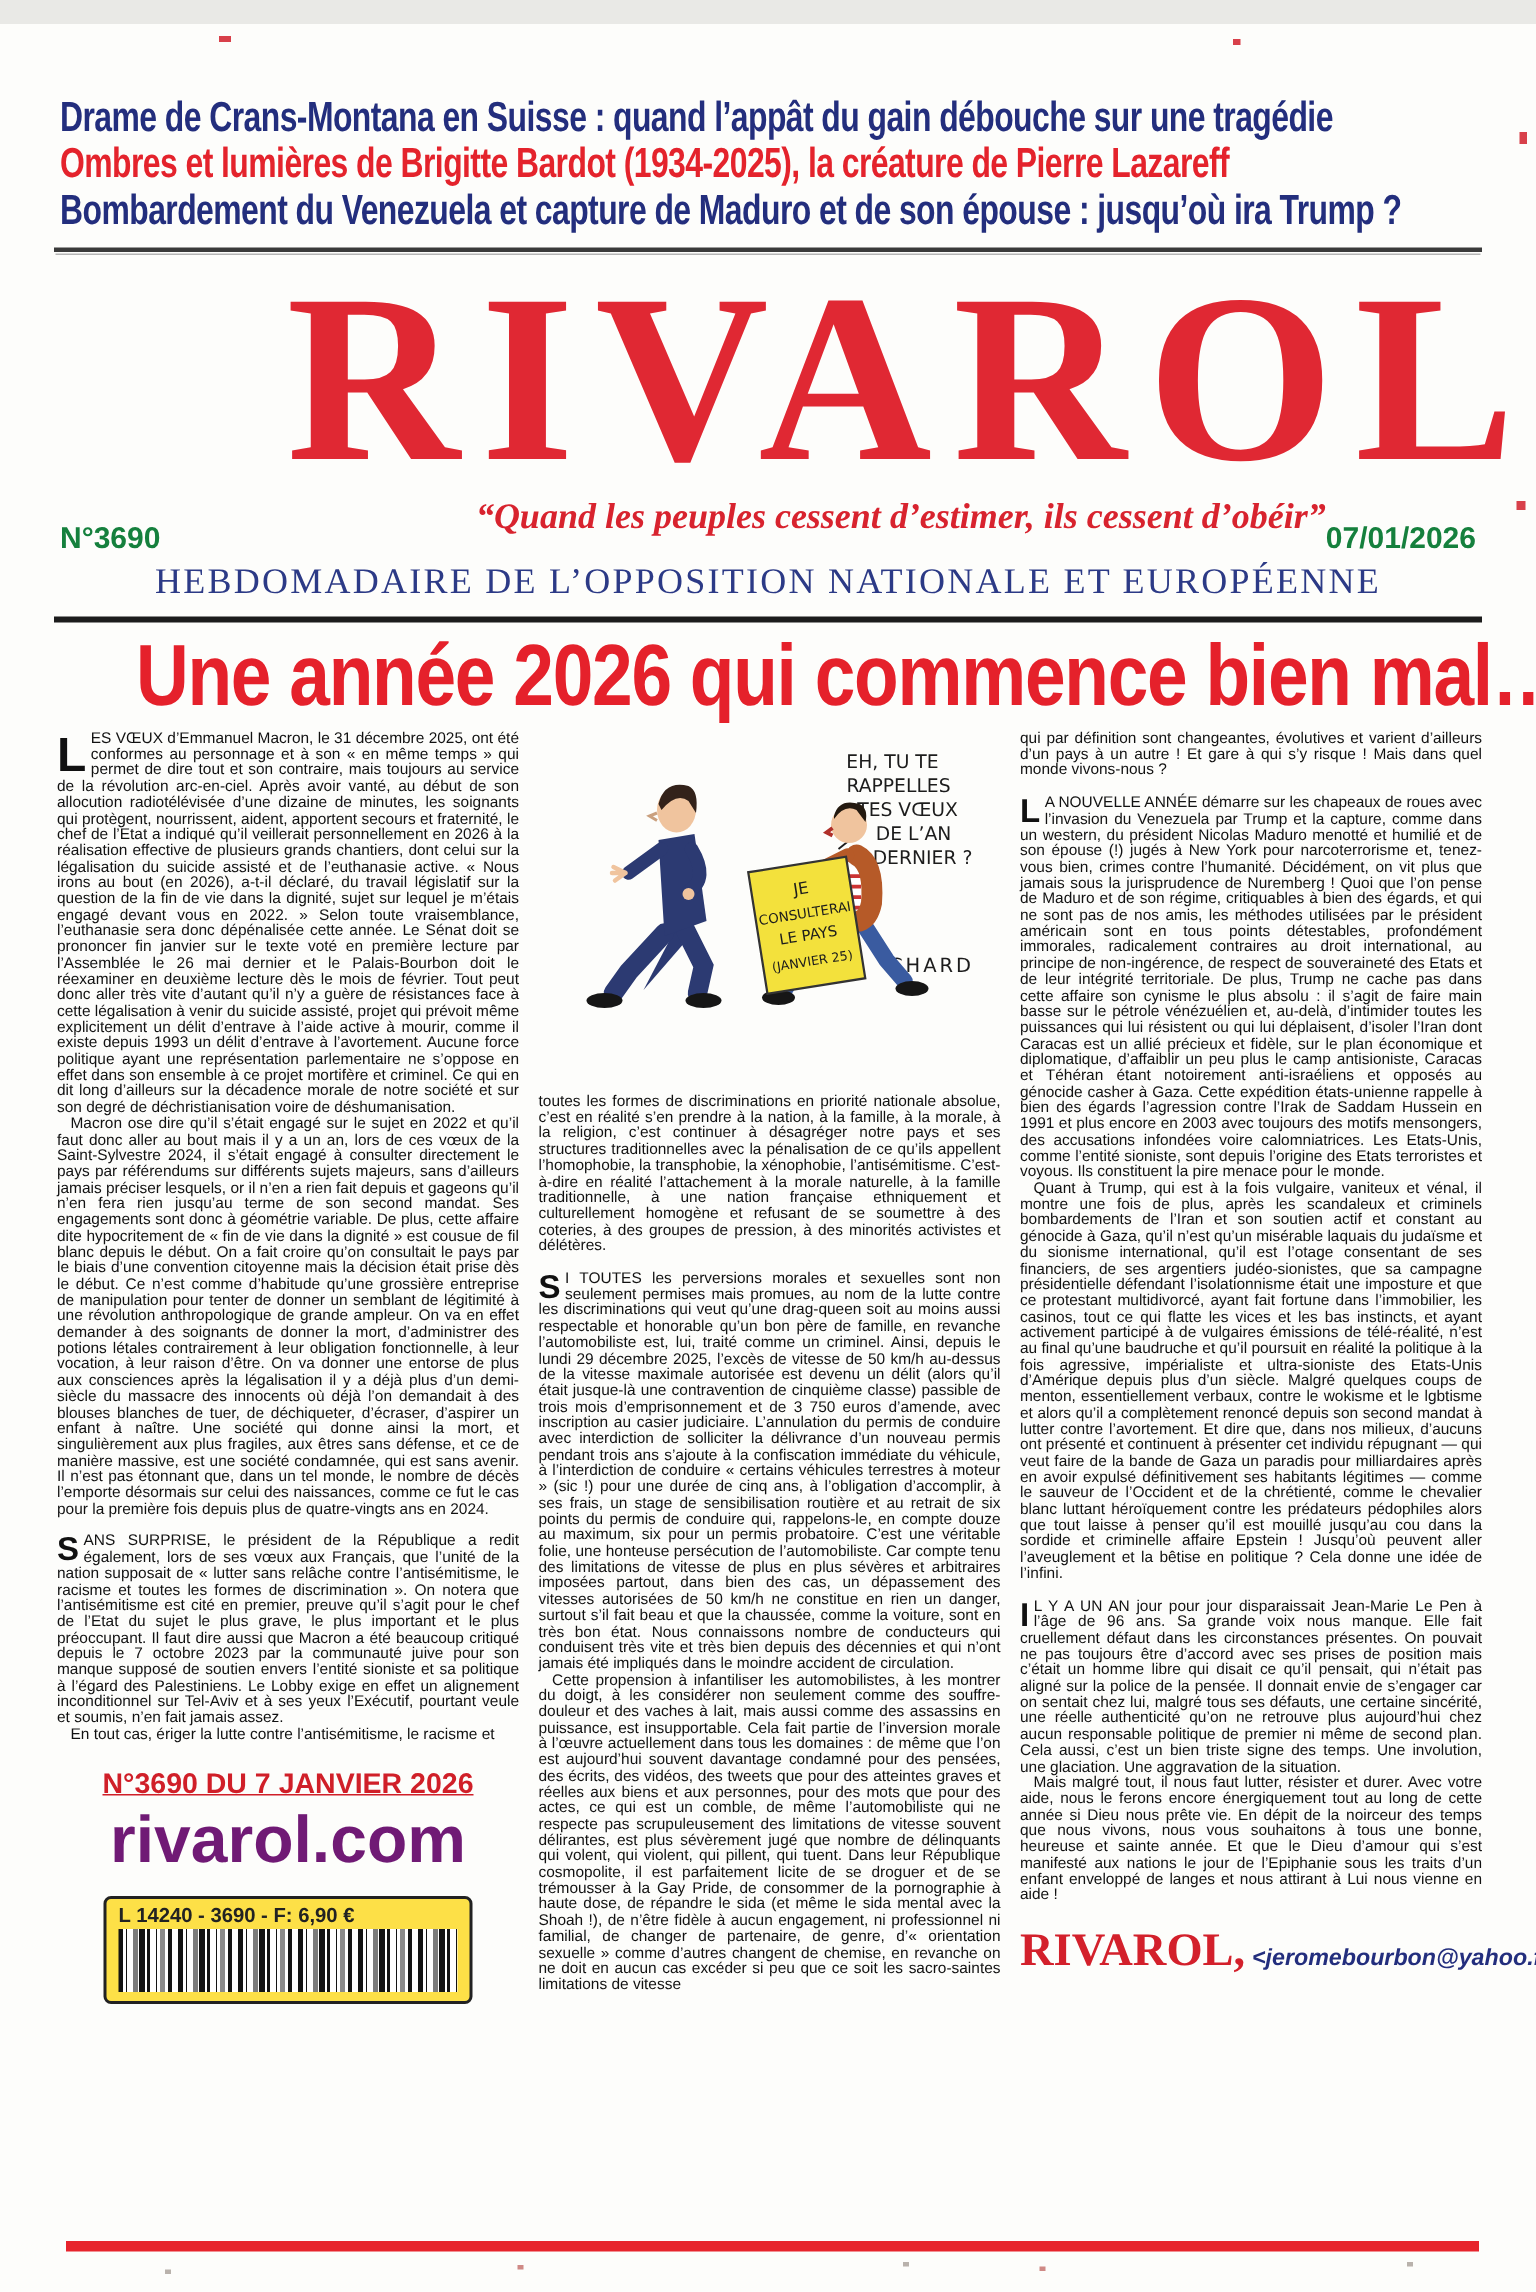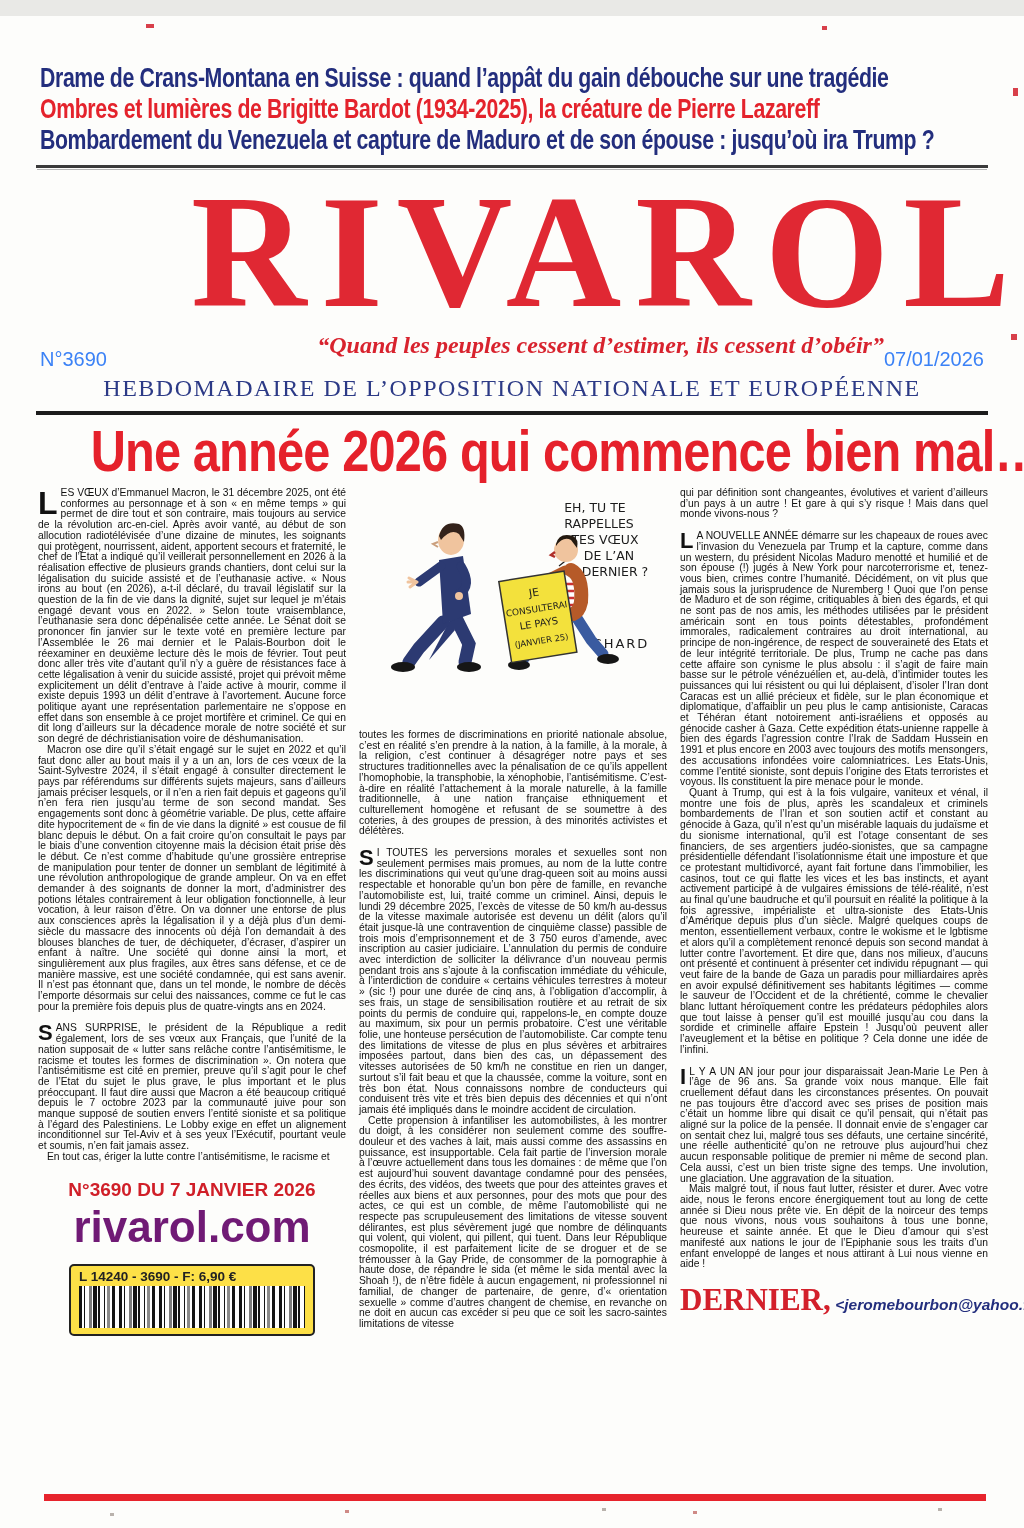--- a/index.html
+++ b/index.html
@@ -9,21 +9,21 @@
   .top-headlines{padding:46px 0 0 40px;}
   .hl{font-weight:bold;font-size:28px;line-height:31px;white-space:nowrap;
       transform:scaleX(0.76);transform-origin:left center;letter-spacing:-0.5px;}
   .hl-blue{color:#232e7d;}
   .hl-red{color:#e4232c;}
   .rule-double{margin:10px 36px 0 36px;border-top:3px solid #3a3a3a;box-shadow:0 3px 0 -1px #b5b5b5;}
   
   .masthead{margin:4px 0 0 0;text-align:right;font-family:"Liberation Serif",serif;
             font-weight:bold;color:#e02833;font-size:160px;line-height:1.0;letter-spacing:14px;}
   .masthead-row{display:flex;align-items:flex-start;margin:0 40px;}
-  .issue,.date{color:#3b82f6;font-weight:normal;font-size:20px;padding-top:16px;white-space:nowrap;}
+  .issue,.date{color:#15803d;font-weight:bold;font-size:20px;padding-top:16px;white-space:nowrap;}
   .motto{flex:1;text-align:right;font-family:"Liberation Serif",serif;font-style:italic;
          font-weight:bold;color:#d8232e;font-size:24px;line-height:1.1;}
   .subtitle{text-align:center;font-family:Liberation Serif, serif;color:#2c3a86;
             font-size:24px;letter-spacing:1.5px;margin-top:4px;white-space:nowrap;}
   .rule-thick{margin:9px 36px 0 36px;border-top:4px solid #1c1c1c;}
   
   .main-headline{margin:2px 0 4px 0;text-align:center;}
   .main-headline span{display:inline-block;color:#e5212b;font-weight:bold;font-size:58px;
        letter-spacing:-1px;white-space:nowrap;transform:scaleX(0.84);transform-origin:center;}
   
@@ -35,21 +35,21 @@
   .gap-top{margin-top:11px;}
   .dropcap{float:left;font-weight:bold;color:#111;}
   .dc3{font-size:32px;line-height:27px;margin:2px 3px 0 0;}
   .dc2{font-size:22px;line-height:18px;margin:1px 3px 0 0;}
   
   .cartoon{margin:2px 0 8px 0;}
   .cartoon svg{display:block;}
   .hand{font-family:"DejaVu Sans",sans-serif;fill:#1c1c1c;}
   
   .footer-left{margin-top:16px;text-align:center;}
-  .issue-line{color:#d01f28;font-weight:bold;font-size:19px;white-space:nowrap;}
+  .issue-line{color:#d01f28;font-weight:bold;font-size:19px;white-space:nowrap;text-decoration:underline;}
   .website{color:#701a75;font-weight:bold;font-size:44px;margin-top:1px;}
   .barcode-box{width:226px;margin:12px auto 0 auto;border:2px solid #222;border-radius:5px;
                background:#fde047;padding:3px 8px 6px 8px;text-align:left;}
   .barcode-label{font-size:13.5px;color:#222;font-weight:bold;white-space:nowrap;}
   .bars{height:42px;margin-top:2px;background:repeating-linear-gradient(90deg,
         #131313 0 3px,#fff 3px 5px,#131313 5px 6px,#fff 6px 10px,#7c7c7c 10px 13px,
         #fff 13px 14px,#131313 14px 18px,#fff 18px 19px,#131313 19px 21px,#fff 21px 25px,
         #131313 25px 26px,#fff 26px 28px,#8a8a8a 28px 31px,#fff 31px 33px,#131313 33px 36px,
         #fff 36px 40px);}
   
@@ -181,21 +181,21 @@
     </section>
 
     <section class="col">
       <p class="para">qui par définition sont changeantes, évolutives et varient d’ailleurs d’un pays à un autre ! Et gare à qui s’y risque ! Mais dans quel monde vivons-nous ?</p>
       <p class="para gap-top"><span class="dropcap dc2">L</span><span>A NOUVELLE ANNÉE démarre sur les chapeaux de roues avec l’invasion du Venezuela par Trump et la capture, comme dans un western, du président Nicolas Maduro menotté et humilié et de son épouse (!) jugés à New York pour narcoterrorisme et, tenez-vous bien, crimes contre l’humanité. Décidément, on vit plus que jamais sous la jurisprudence de Nuremberg ! Quoi que l’on pense de Maduro et de son régime, critiquables à bien des égards, et qui ne sont pas de nos amis, les méthodes utilisées par le président américain sont en tous points détestables, profondément immorales, radicalement contraires au droit international, au principe de non-ingérence, de respect de souveraineté des Etats et de leur intégrité territoriale. De plus, Trump ne cache pas dans cette affaire son cynisme le plus absolu : il s’agit de faire main basse sur le pétrole vénézuélien et, au-delà, d’intimider toutes les puissances qui lui résistent ou qui lui déplaisent, d’isoler l’Iran dont Caracas est un allié précieux et fidèle, sur le plan économique et diplomatique, d’affaiblir un peu plus le camp antisioniste, Caracas et Téhéran étant notoirement anti-israéliens et opposés au génocide casher à Gaza. Cette expédition états-unienne rappelle à bien des égards l’agression contre l’Irak de Saddam Hussein en 1991 et plus encore en 2003 avec toujours des motifs mensongers, des accusations infondées voire calomniatrices. Les Etats-Unis, comme l’entité sioniste, sont depuis l’origine des Etats terroristes et voyous. Ils constituent la pire menace pour le monde.</span></p>
       <p class="para indent">Quant à Trump, qui est à la fois vulgaire, vaniteux et vénal, il montre une fois de plus, après les scandaleux et criminels bombardements de l’Iran et son soutien actif et constant au génocide à Gaza, qu’il n’est qu’un misérable laquais du judaïsme et du sionisme international, qu’il est l’otage consentant de ses financiers, de ses argentiers judéo-sionistes, que sa campagne présidentielle défendant l’isolationnisme était une imposture et que ce protestant multidivorcé, ayant fait fortune dans l’immobilier, les casinos, tout ce qui flatte les vices et les bas instincts, et ayant activement participé à de vulgaires émissions de télé-réalité, n’est au final qu’une baudruche et qu’il poursuit en réalité la politique à la fois agressive, impérialiste et ultra-sioniste des Etats-Unis d’Amérique depuis plus d’un siècle. Malgré quelques coups de menton, essentiellement verbaux, contre le wokisme et le lgbtisme et alors qu’il a complètement renoncé depuis son second mandat à lutter contre l’avortement. Et dire que, dans nos milieux, d’aucuns ont présenté et continuent à présenter cet individu répugnant — qui veut faire de la bande de Gaza un paradis pour milliardaires après en avoir expulsé définitivement ses habitants légitimes — comme le sauveur de l’Occident et de la chrétienté, comme le chevalier blanc luttant héroïquement contre les prédateurs pédophiles alors que tout laisse à penser qu’il est mouillé jusqu’au cou dans la sordide et criminelle affaire Epstein ! Jusqu’où peuvent aller l’aveuglement et la bêtise en politique ? Cela donne une idée de l’infini.</p>
       <p class="para gap-top"><span class="dropcap dc2">I</span><span>L Y A UN AN jour pour jour disparaissait Jean-Marie Le Pen à l’âge de 96 ans. Sa grande voix nous manque. Elle fait cruellement défaut dans les circonstances présentes. On pouvait ne pas toujours être d’accord avec ses prises de position mais c’était un homme libre qui disait ce qu’il pensait, qui n’était pas aligné sur la police de la pensée. Il donnait envie de s’engager car on sentait chez lui, malgré tous ses défauts, une certaine sincérité, une réelle authenticité qu’on ne retrouve plus aujourd’hui chez aucun responsable politique de premier ni même de second plan. Cela aussi, c’est un bien triste signe des temps. Une involution, une glaciation. Une aggravation de la situation.</span></p>
       <p class="para indent">Mais malgré tout, il nous faut lutter, résister et durer. Avec votre aide, nous le ferons encore énergiquement tout au long de cette année si Dieu nous prête vie. En dépit de la noirceur des temps que nous vivons, nous vous souhaitons à tous une bonne, heureuse et sainte année. Et que le Dieu d’amour qui s’est manifesté aux nations le jour de l’Epiphanie sous les traits d’un enfant enveloppé de langes et nous attirant à Lui nous vienne en aide !</p>
 
       <div class="signature">
-        <span class="sig-name">DERNIER,</span>
+        <span class="sig-name">RIVAROL,</span>
         <span class="sig-email">&lt;jeromebourbon@yahoo.fr&gt;.</span>
       </div>
     </section>
 
   </main>
 
   <div class="red-bar"></div>
 
   <span class="sm sm1"></span>
   <span class="sm sm2"></span>

